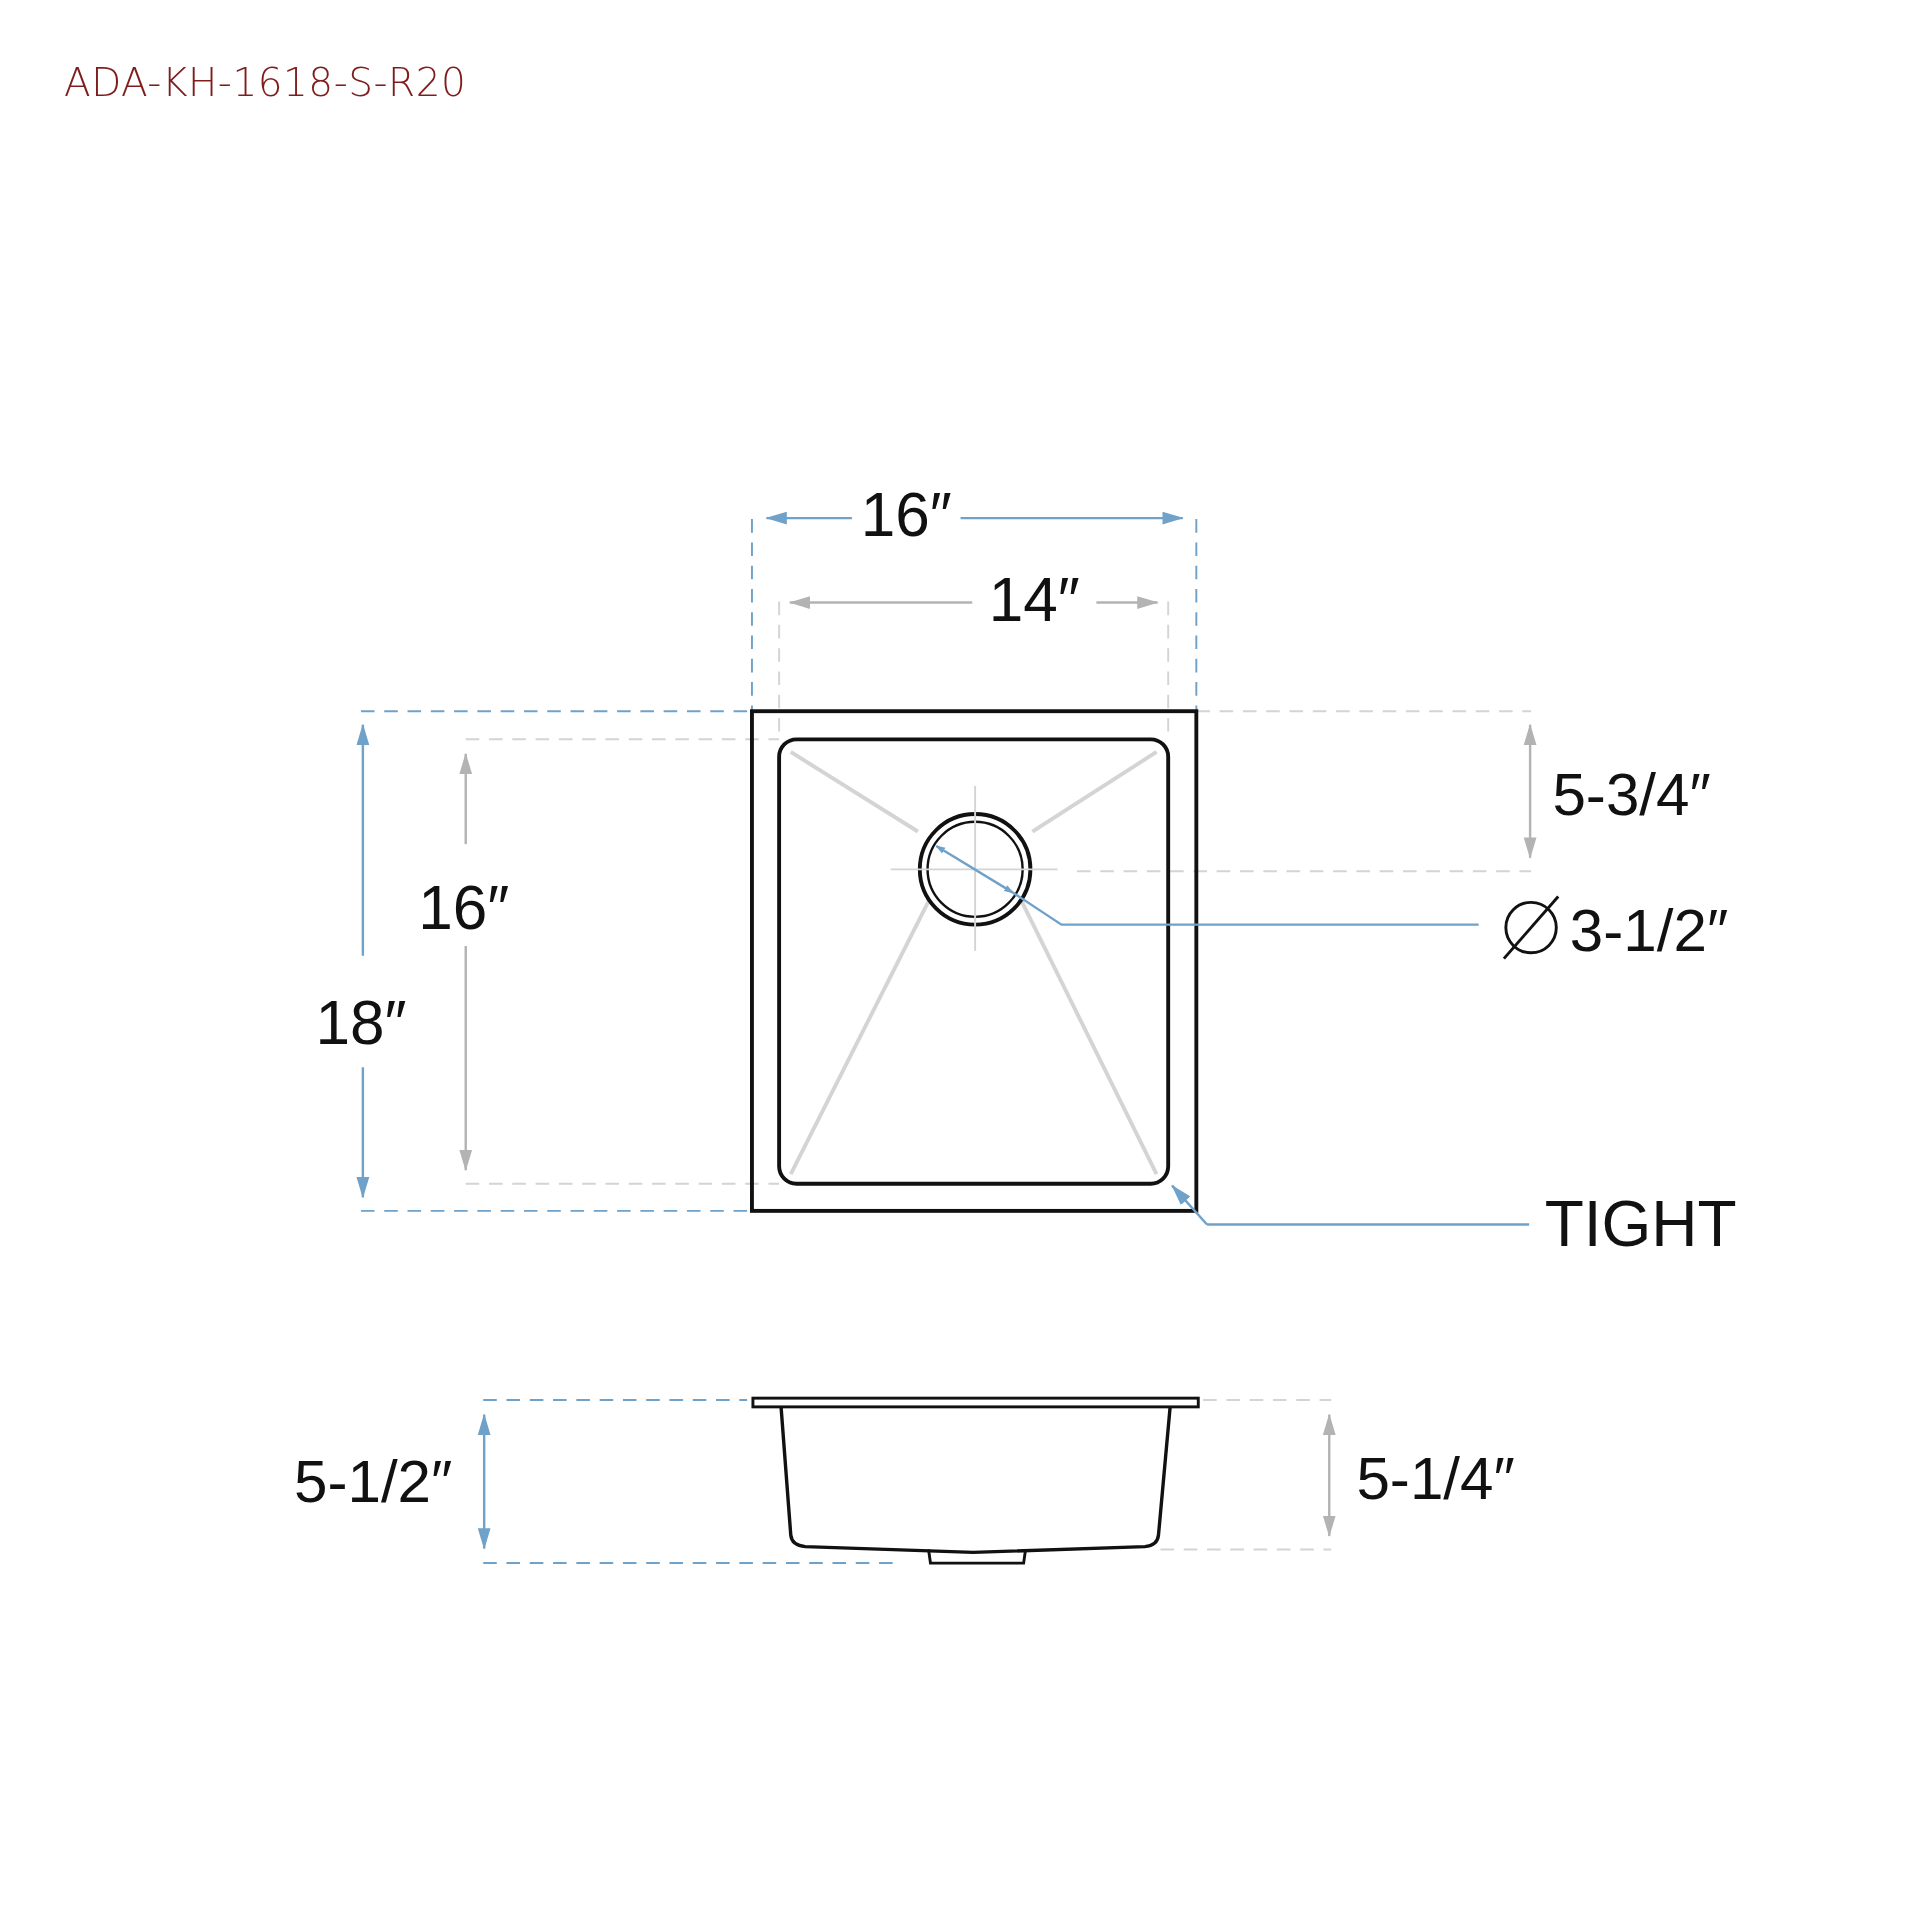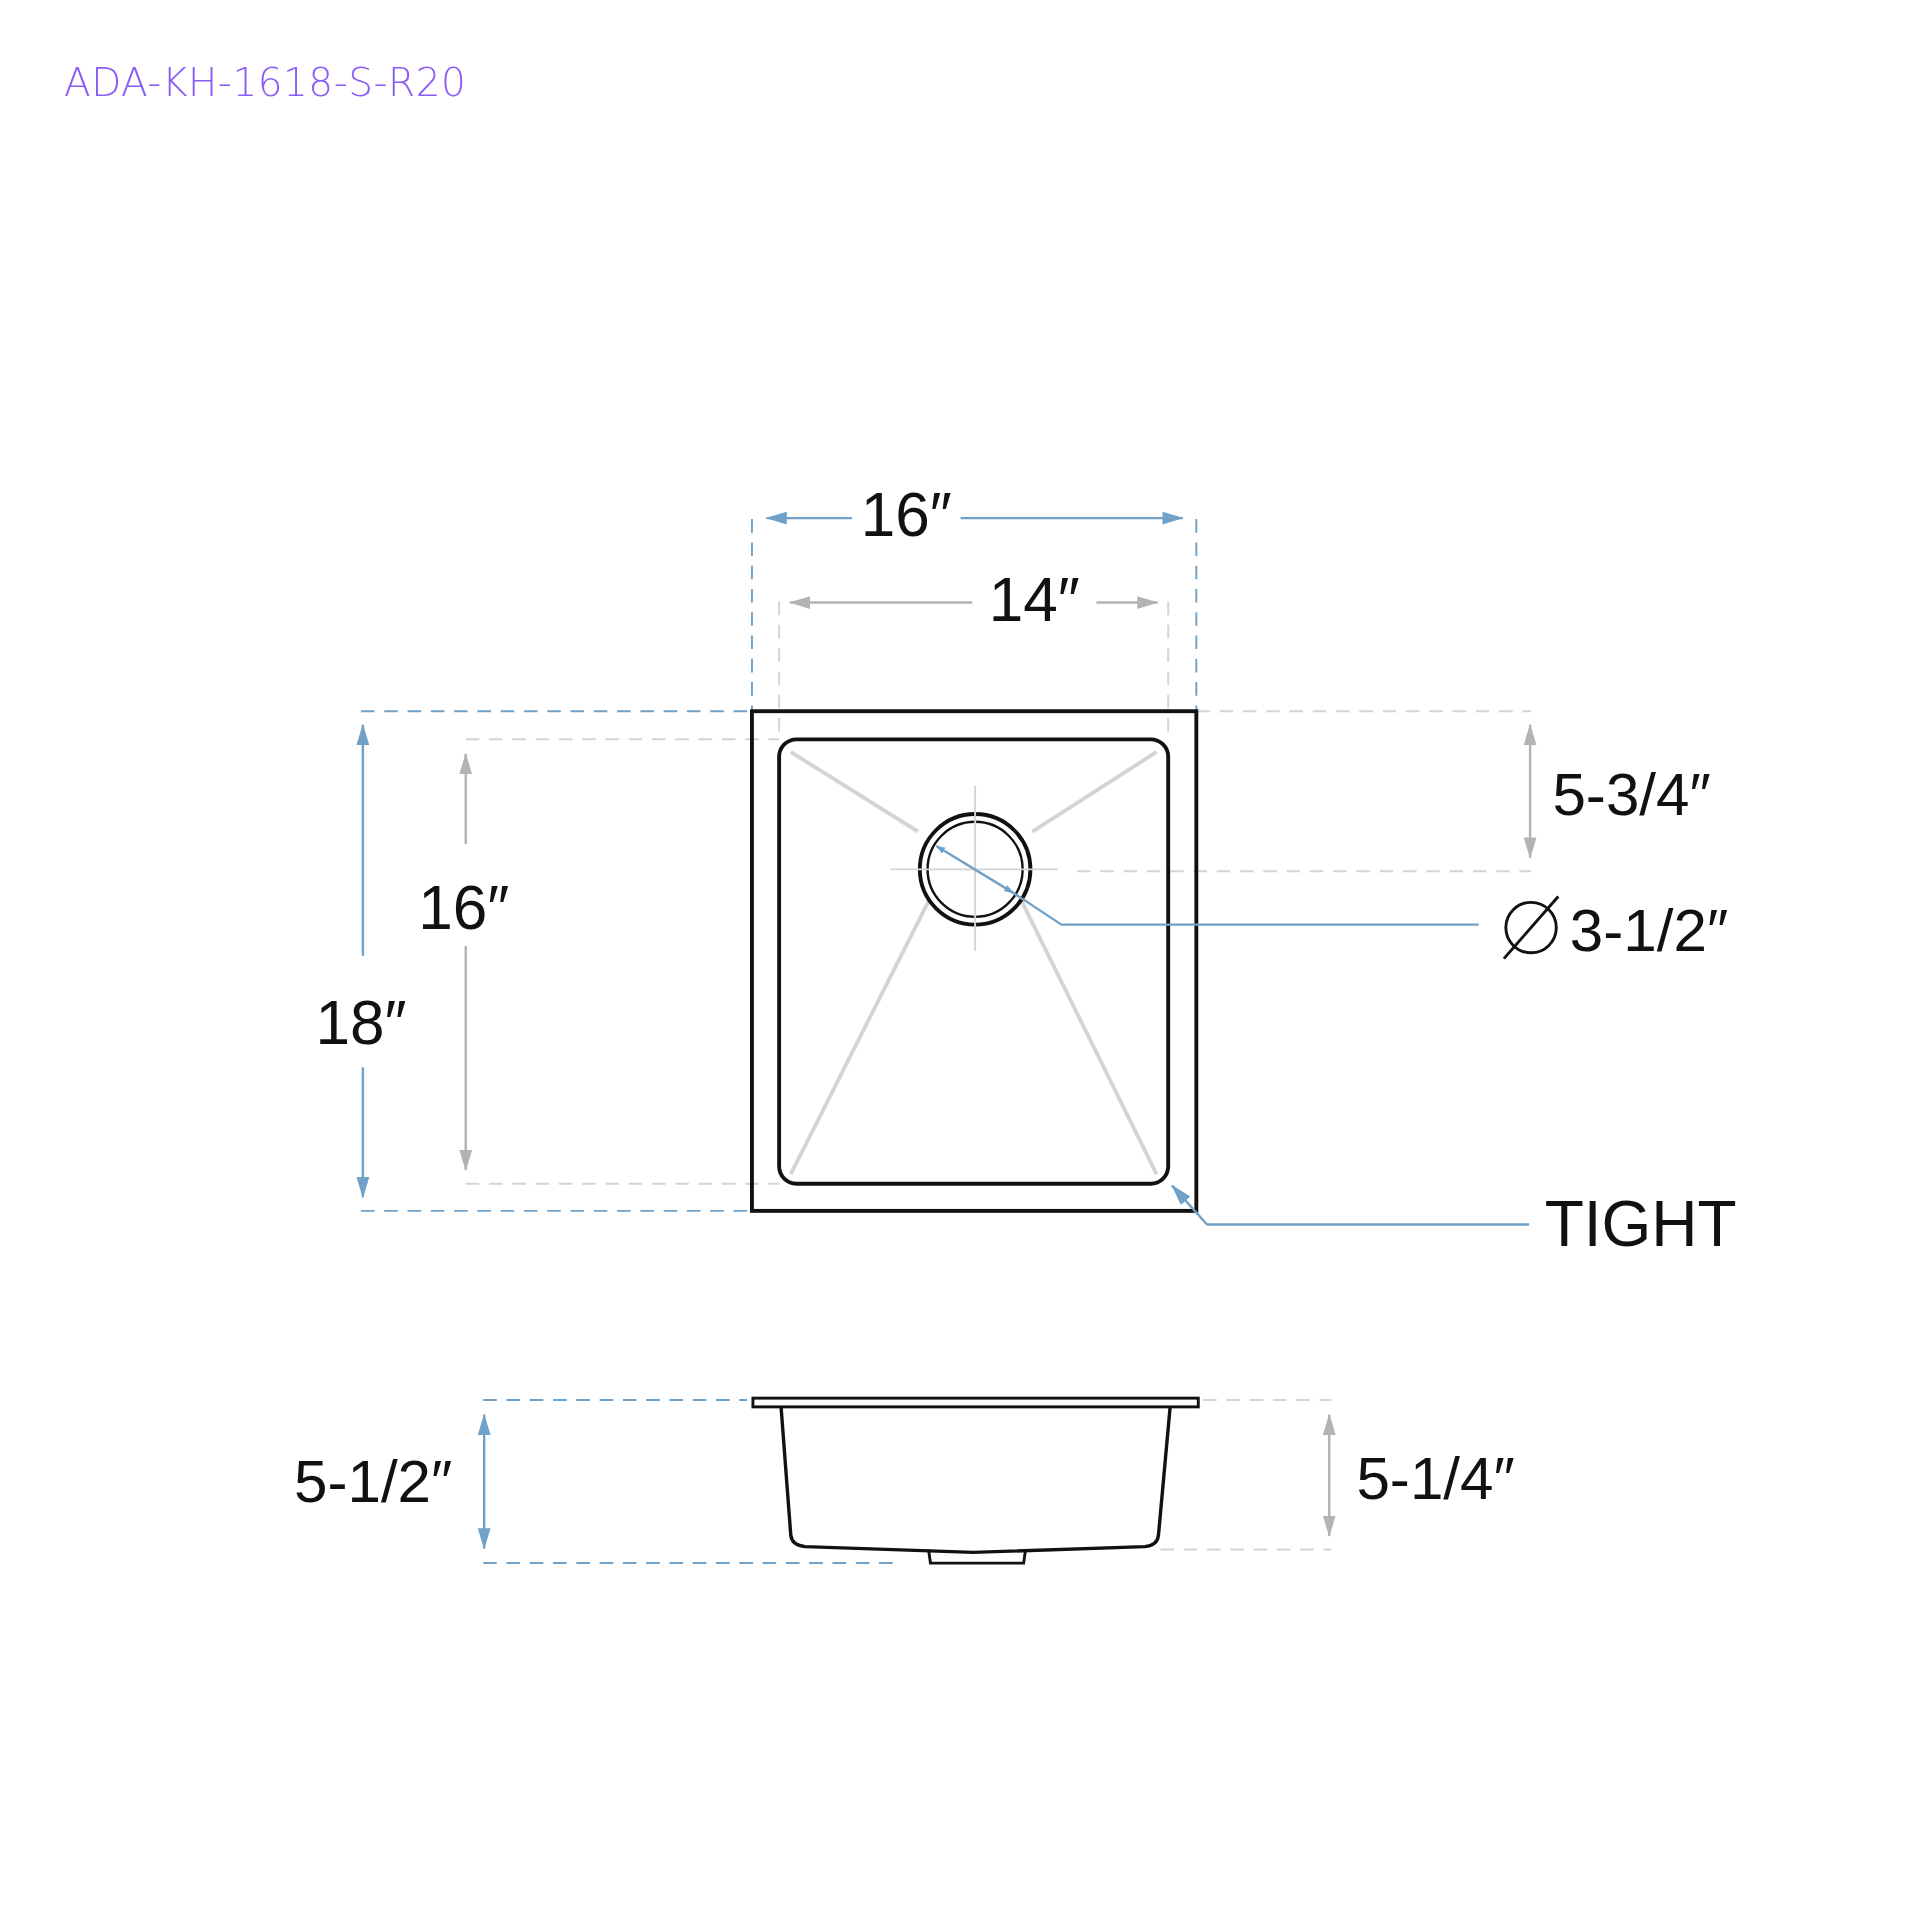--- a/index.html
+++ b/index.html
@@ -1,17 +1,17 @@
 <!DOCTYPE html>
 <html><head>
 <meta charset="utf-8">
 <style>
   html, body { margin:0; padding:0; background:#ffffff; }
   body { width:1925px; height:1925px; position:relative; overflow:hidden; }
-  .title { position:absolute; left:64px; top:60px; font-family:"DejaVu Sans", sans-serif; font-size:39px; color:#8b5cf6; letter-spacing:0.5px; font-weight:300; }
+  .title { position:absolute; left:64px; top:60px; font-family:"DejaVu Sans", sans-serif; font-size:39px; color:#7f1d1d; letter-spacing:0.5px; font-weight:300; }
   svg { position:absolute; left:0; top:0; }
   .dim { font-family:"Liberation Sans", sans-serif; fill:#111111; }
 </style>
 </head>
 <body>
 
 <div class="title">ADA-KH-1618-S-R20</div>
 
 <svg width="1925" height="1925" viewBox="0 0 1984 1984">
   <defs>

